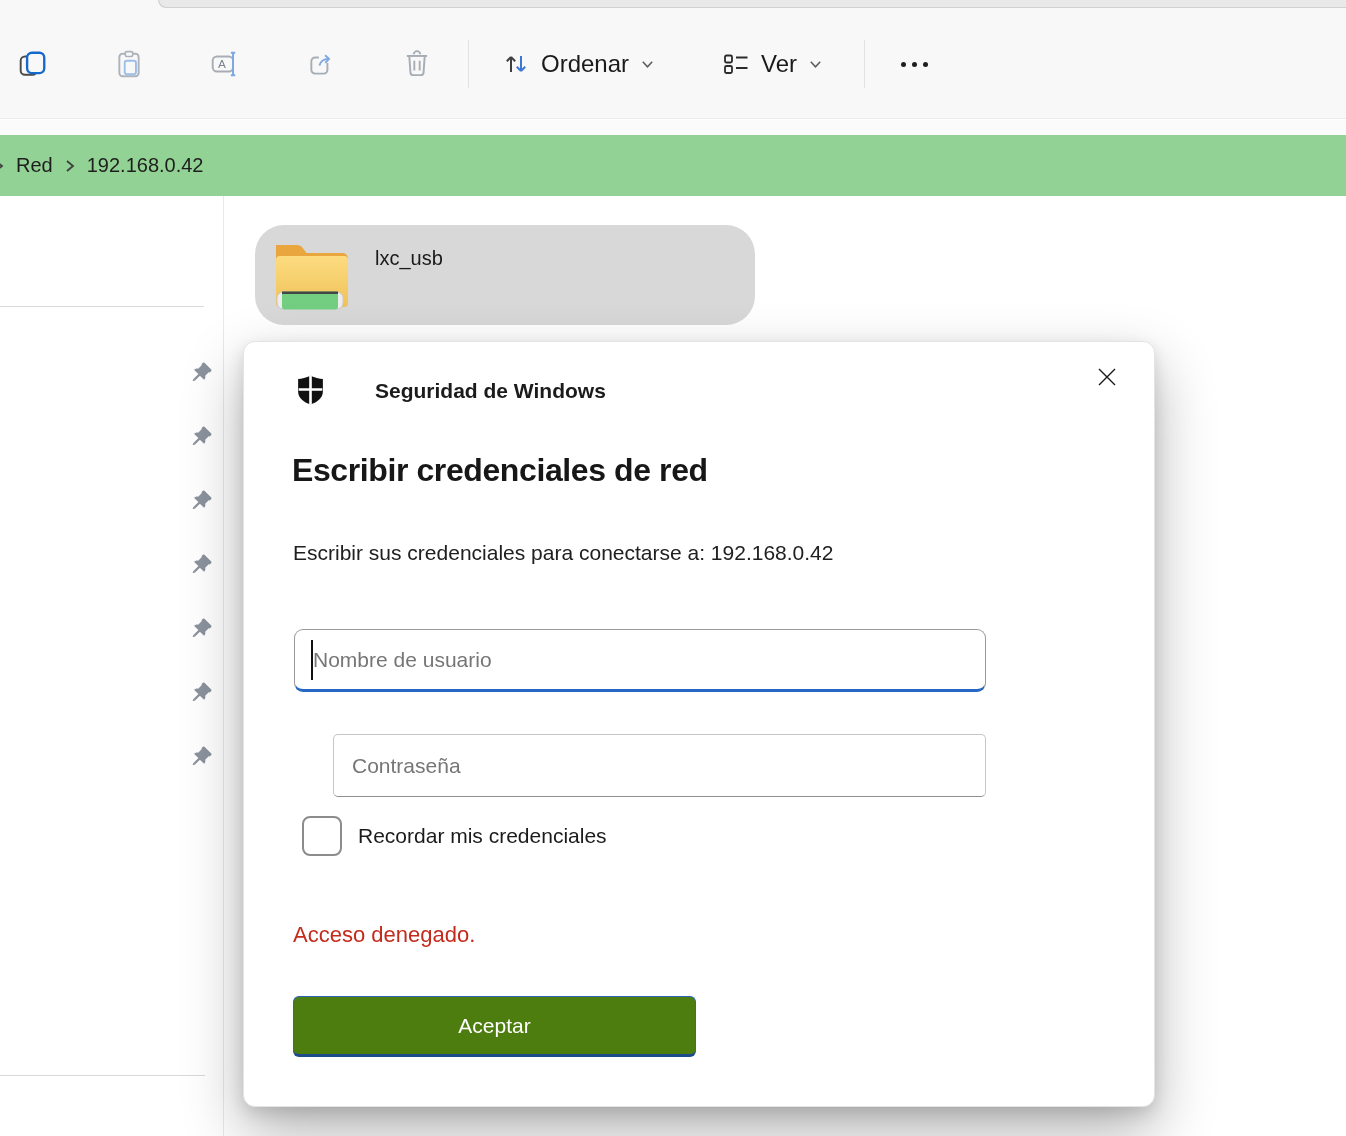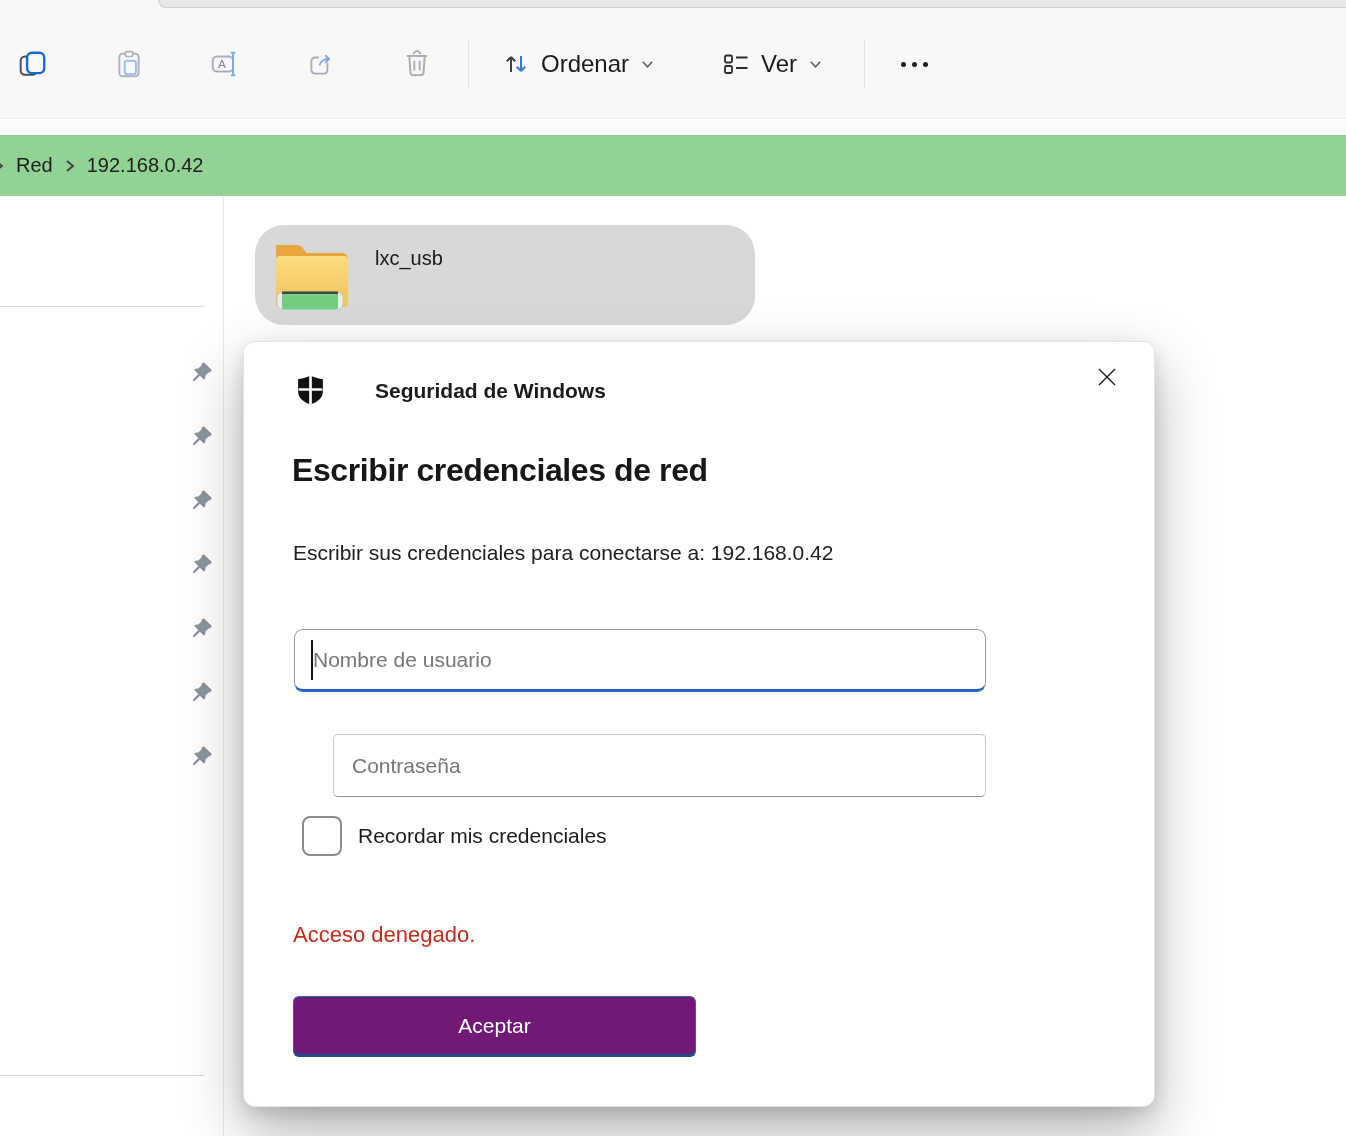--- a/index.html
+++ b/index.html
@@ -60,21 +60,21 @@
   .field-pass input { border:1px solid #c6c6c6; border-bottom:1px solid #8f8f8f; border-radius:5px; }
 
   .remember-row { position:absolute; left:58px; top:474px; display:flex; align-items:center; }
   .cbx { width:40px; height:40px; border:2px solid #8c8c8c; border-radius:8px; background:#fff; }
   .cbx-label { margin-left:16px; font-size:21px; color:#1b1b1b; }
 
   .dlg-error { position:absolute; left:49px; top:580px; font-size:22px; color:#c42b1c; }
 
   .btn-row { position:absolute; left:49px; top:654px; display:flex; gap:9px; }
   .btn { height:61px; font-family:"Liberation Sans", sans-serif; font-size:21px; border-radius:6px; display:flex; align-items:center; justify-content:center; }
-  .btn-ok { width:403px; background:#701a75; color:#fff; border:1px solid #2b66b4; border-bottom:3px solid #1d4c8c; }
+  .btn-ok { width:403px; background:#4d7c0f; color:#fff; border:1px solid #2b66b4; border-bottom:3px solid #1d4c8c; }
   .btn-cancel { width:400px; background:#fdfdfd; color:#1a1a1a; border:1px solid #d7d7d7; border-bottom:2px solid #bdbdbd; }
 </style>
 </head>
 <body>
 
 <div class="stage">
 
   <div class="topbar">
     <div class="tab-band"></div>
 

